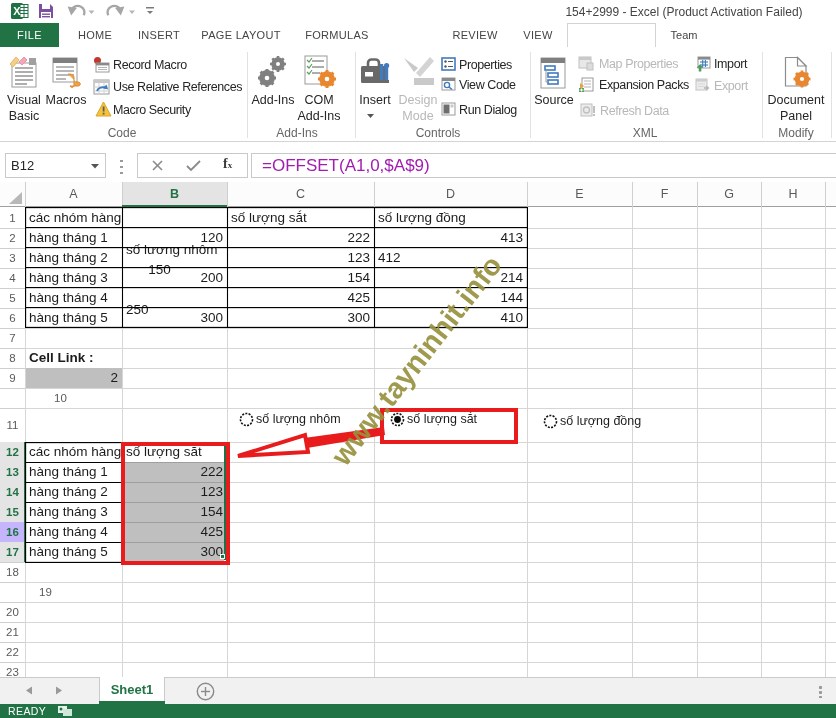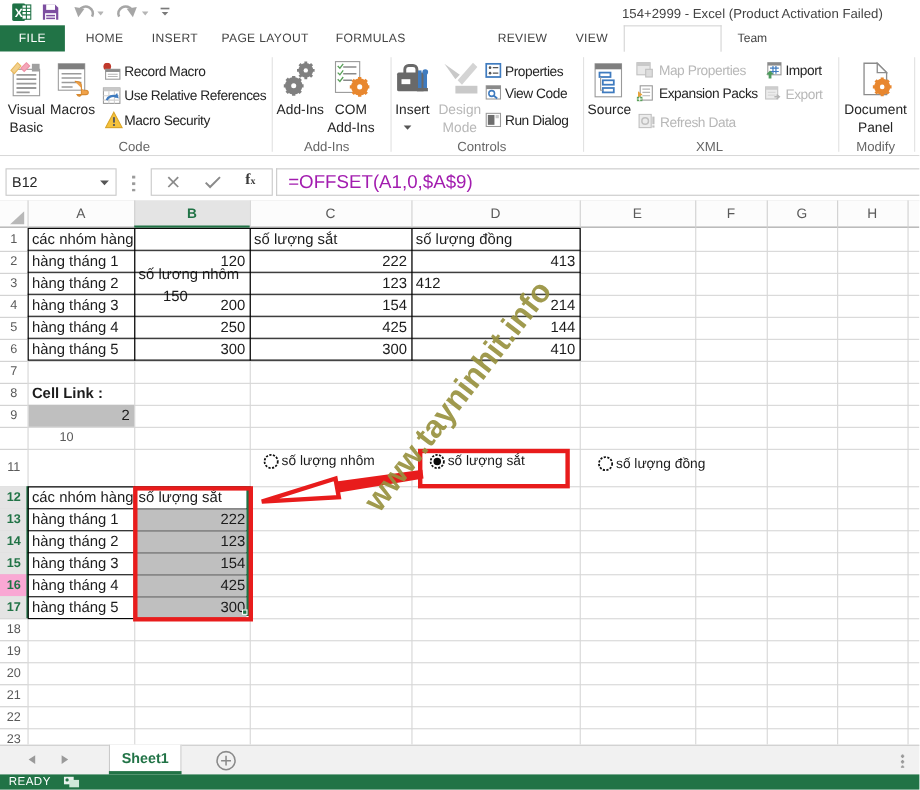--- a/index.html
+++ b/index.html
@@ -411,27 +411,27 @@
 <div class="rowh" style="top:226px;height:35px;line-height:35px;">11</div>
 <div class="gh" style="top:260px;left:0;width:25px;background:#cfcfcf"></div>
 <div class="rowh" style="top:260px;height:20px;line-height:20px;color:#217346;font-weight:bold;background:#e4e4e4;">12</div>
 <div class="gh" style="top:280px;left:0;width:25px;background:#cfcfcf"></div>
 <div class="rowh" style="top:280px;height:20px;line-height:20px;color:#217346;font-weight:bold;background:#e4e4e4;">13</div>
 <div class="gh" style="top:300px;left:0;width:25px;background:#cfcfcf"></div>
 <div class="rowh" style="top:300px;height:20px;line-height:20px;color:#217346;font-weight:bold;background:#e4e4e4;">14</div>
 <div class="gh" style="top:320px;left:0;width:25px;background:#cfcfcf"></div>
 <div class="rowh" style="top:320px;height:20px;line-height:20px;color:#217346;font-weight:bold;background:#e4e4e4;">15</div>
 <div class="gh" style="top:340px;left:0;width:25px;background:#cfcfcf"></div>
-<div class="rowh" style="top:340px;height:20px;line-height:20px;color:#217346;font-weight:bold;background:#f9a8d4;">16</div>
+<div class="rowh" style="top:340px;height:20px;line-height:20px;color:#217346;font-weight:bold;background:#c4b5fd;">16</div>
 <div class="gh" style="top:360px;left:0;width:25px;background:#cfcfcf"></div>
 <div class="rowh" style="top:360px;height:20px;line-height:20px;color:#217346;font-weight:bold;background:#e4e4e4;">17</div>
 <div class="gh" style="top:380px;left:0;width:25px;background:#cfcfcf"></div>
 <div class="rowh" style="top:380px;height:20px;line-height:20px;">18</div>
 <div class="gh" style="top:400px;left:0;width:25px;background:#cfcfcf"></div>
-<div class="rowh" style="top:400px;height:20px;line-height:20px;">19</div>
+<div class="rowh" style="top:400px;height:20px;line-height:20px;margin-left:33px;">19</div>
 <div class="gh" style="top:420px;left:0;width:25px;background:#cfcfcf"></div>
 <div class="rowh" style="top:420px;height:20px;line-height:20px;">20</div>
 <div class="gh" style="top:440px;left:0;width:25px;background:#cfcfcf"></div>
 <div class="rowh" style="top:440px;height:20px;line-height:20px;">21</div>
 <div class="gh" style="top:460px;left:0;width:25px;background:#cfcfcf"></div>
 <div class="rowh" style="top:460px;height:20px;line-height:20px;">22</div>
 <div class="gh" style="top:480px;left:0;width:25px;background:#cfcfcf"></div>
 <div class="rowh" style="top:480px;height:20px;line-height:20px;">23</div>
 
 <div class="abs" style="left:24px;top:260px;width:2px;height:120px;background:#217346"></div>
@@ -445,21 +445,21 @@
 <div class="cell" style="left:375px;top:46px;width:152px;height:20px;line-height:19px;padding-left:3px;padding-right:4px;text-align:right;">413</div>
 <div class="cell" style="left:26px;top:66px;width:96px;height:20px;line-height:19px;padding-left:3px;padding-right:4px;">hàng tháng 2</div>
 <div class="cell" style="left:108px;top:66px;width:104px;height:20px;line-height:19px;padding-left:3px;padding-right:4px;text-align:center;margin-top:12px;">150</div>
 <div class="cell" style="left:228px;top:66px;width:146px;height:20px;line-height:19px;padding-left:3px;padding-right:4px;text-align:right;">123</div>
 <div class="cell" style="left:375px;top:66px;width:152px;height:20px;line-height:19px;padding-left:3px;padding-right:4px;">412</div>
 <div class="cell" style="left:26px;top:86px;width:96px;height:20px;line-height:19px;padding-left:3px;padding-right:4px;">hàng tháng 3</div>
 <div class="cell" style="left:123px;top:86px;width:104px;height:20px;line-height:19px;padding-left:3px;padding-right:4px;text-align:right;">200</div>
 <div class="cell" style="left:228px;top:86px;width:146px;height:20px;line-height:19px;padding-left:3px;padding-right:4px;text-align:right;">154</div>
 <div class="cell" style="left:375px;top:86px;width:152px;height:20px;line-height:19px;padding-left:3px;padding-right:4px;text-align:right;">214</div>
 <div class="cell" style="left:26px;top:106px;width:96px;height:20px;line-height:19px;padding-left:3px;padding-right:4px;">hàng tháng 4</div>
-<div class="cell" style="left:123px;top:106px;width:104px;height:16px;line-height:19px;padding-left:3px;padding-right:4px;text-align:right;">250</div>
+<div class="cell" style="left:123px;top:118px;width:104px;height:16px;line-height:19px;padding-left:3px;padding-right:4px;">250</div>
 <div class="cell" style="left:228px;top:106px;width:146px;height:20px;line-height:19px;padding-left:3px;padding-right:4px;text-align:right;">425</div>
 <div class="cell" style="left:375px;top:106px;width:152px;height:20px;line-height:19px;padding-left:3px;padding-right:4px;text-align:right;">144</div>
 <div class="cell" style="left:26px;top:126px;width:96px;height:20px;line-height:19px;padding-left:3px;padding-right:4px;">hàng tháng 5</div>
 <div class="cell" style="left:123px;top:126px;width:104px;height:20px;line-height:19px;padding-left:3px;padding-right:4px;text-align:right;">300</div>
 <div class="cell" style="left:228px;top:126px;width:146px;height:20px;line-height:19px;padding-left:3px;padding-right:4px;text-align:right;">300</div>
 <div class="cell" style="left:375px;top:126px;width:152px;height:20px;line-height:19px;padding-left:3px;padding-right:4px;text-align:right;">410</div>
 <svg class="abs" style="left:25px;top:25px" width="503" height="121" viewBox="0 0 503 121">
         <rect x="0.5" y="0.5" width="502" height="120" fill="none" stroke="#000" stroke-width="1.3"></rect>
         <line x1="97.5" y1="0" x2="97.5" y2="121" stroke="#000" stroke-width="1.1"></line>
         <line x1="202.5" y1="0" x2="202.5" y2="121" stroke="#000" stroke-width="1.1"></line>

